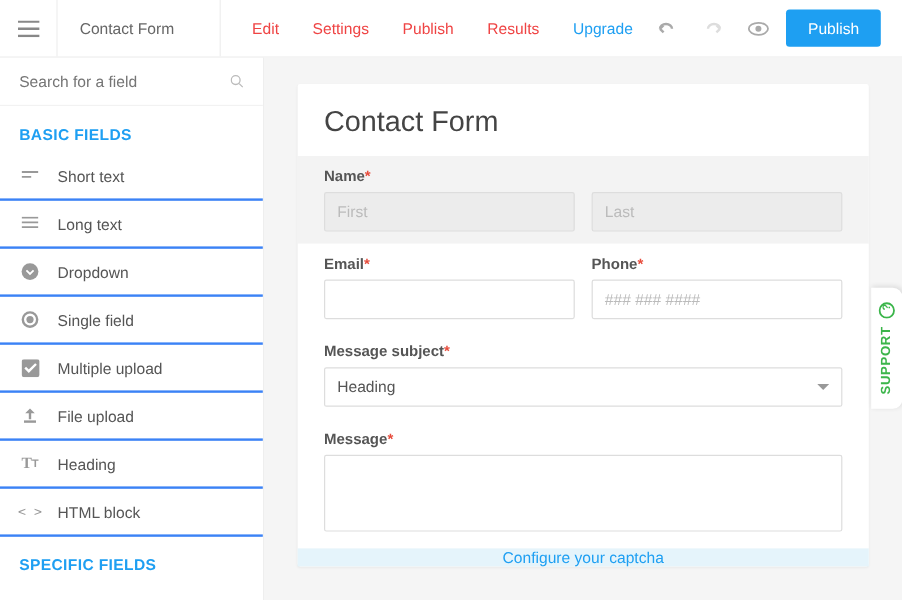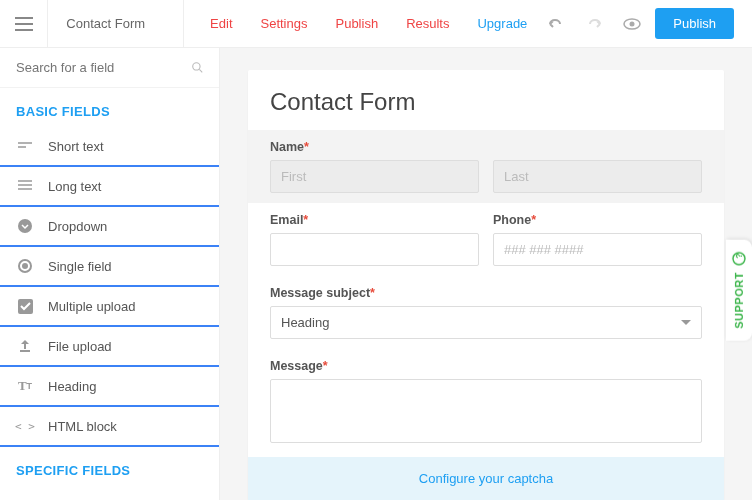--- a/index.html
+++ b/index.html
@@ -28,21 +28,21 @@
 .field-block.shaded{background:#f3f3f3}
 .field-label{font-size:12.5px;color:#555;font-weight:600;margin-bottom:6px;display:block}
 .req{color:#e74c3c}
 .row2{display:flex;gap:14px}
 .row2>*{flex:1}
 .txt{width:100%;border:1px solid #ddd;background:#fff;padding:8px 10px;font-size:13px;color:#555;border-radius:2px}
 .txt::placeholder{color:#bbb}
 .shaded .txt{background:#ececec}
 .select{width:100%;border:1px solid #ddd;background:#fff;padding:8px 10px;font-size:13px;color:#555;border-radius:2px;display:flex;justify-content:space-between;align-items:center;cursor:pointer}
 .textarea{width:100%;border:1px solid #ddd;background:#fff;height:64px;border-radius:2px}
-.captcha{background:#e5f4fb;text-align:center;padding:14px;font-size:13px;color:#1e9ff2;margin-top:4px}
+.captcha{background:#e5f4fb;text-align:center;font-size:13px;color:#1e9ff2;margin-top:4px}
 .support-tab{position:absolute;right:0;top:240px;background:#fff;border-radius:8px 0 0 8px;padding:12px 6px;box-shadow:-1px 1px 4px rgba(0,0,0,.1);writing-mode:vertical-rl;transform:rotate(180deg);font-size:11px;font-weight:700;color:#3bb54a;letter-spacing:.5px;display:flex;align-items:center;gap:6px}
 svg{display:block}
 </style>
 </head>
 <body>
 
 <div class="topbar">
   <div class="menu-btn">
     <svg width="18" height="14" viewBox="0 0 18 14">
         <path stroke="#888" stroke-width="2" d="M0 1h18M0 7h18M0 13h18"></path>

